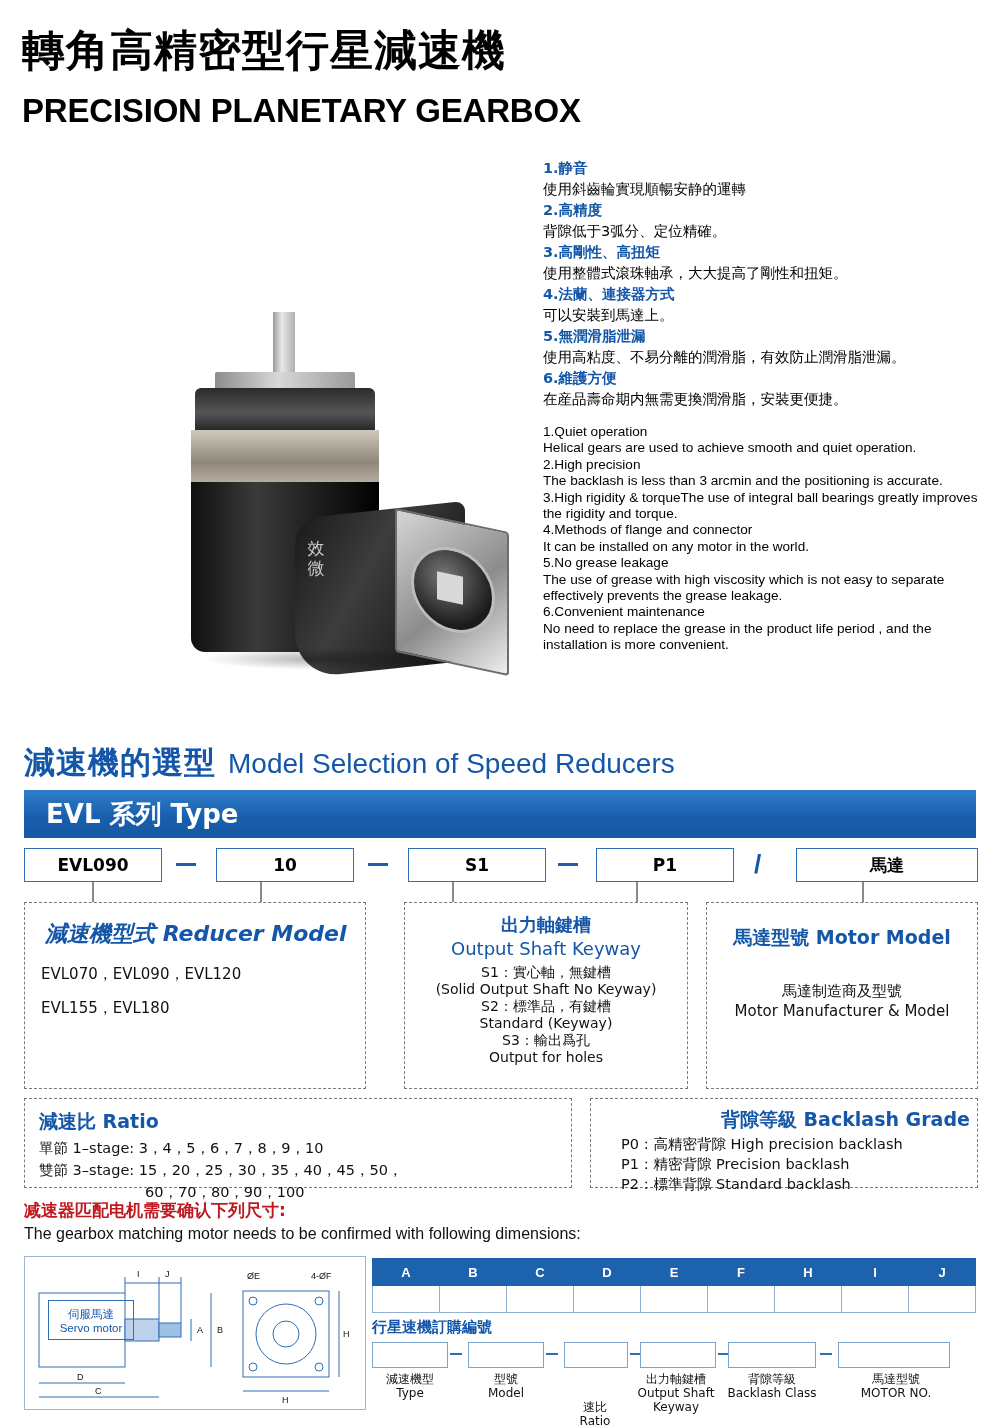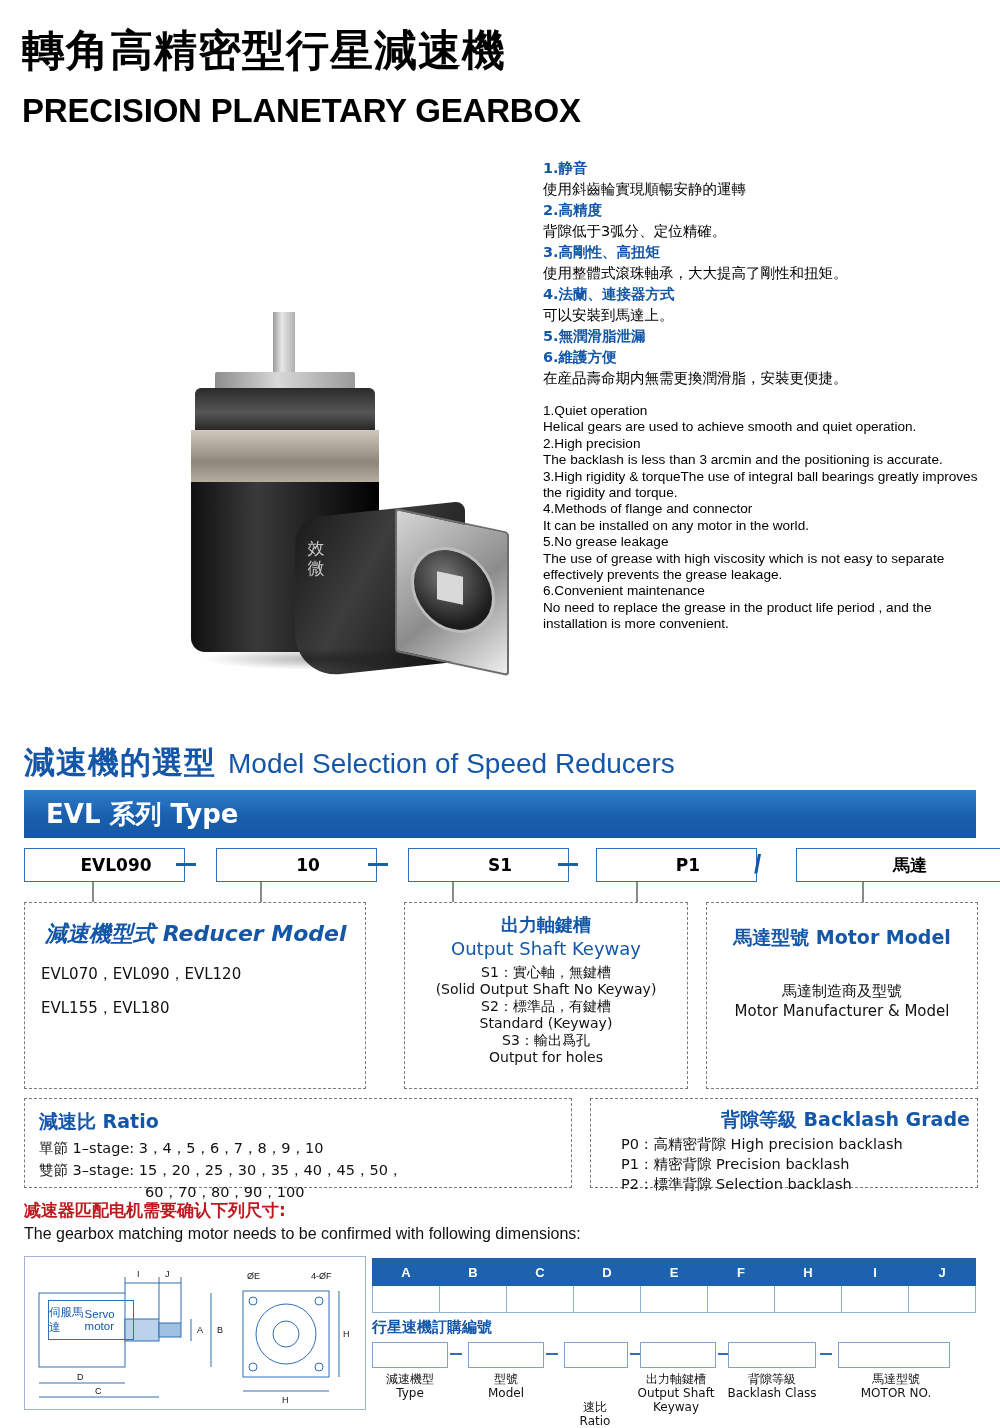--- a/index.html
+++ b/index.html
@@ -123,21 +123,20 @@
   }
   .type-bar span{color:#fff;font-size:26px;font-weight:bold;margin-left:22px;
      font-family:"DejaVu Sans", sans-serif;}
 
   
   .code-row{position:absolute;left:24px;top:848px;width:952px;height:34px;}
   .code-box{
     position:absolute;height:32px;line-height:32px;text-align:center;
     border:1px solid #2f6fb5;background:#fff;font-size:17px;font-weight:bold;
     font-family:"DejaVu Sans", sans-serif;
-    padding-left:23px;
   }
   .cb1{left:0px;width:136px;}
   .cb2{left:192px;width:136px;}
   .cb3{left:384px;width:136px;}
   .cb4{left:572px;width:136px;}
   .cb5{left:772px;width:180px;}
   .dash{
     position:absolute;top:15px;width:20px;height:3px;background:#1f5fa8;
   }
   .d1{left:152px;}.d2{left:344px;}.d3{left:534px;}
@@ -193,21 +192,21 @@
   }
   .note-en{position:absolute;left:24px;top:1225px;font-size:16px;color:#111;}
 
   
   .draw-box{
     position:absolute;left:24px;top:1256px;width:340px;height:152px;
     border:1px solid #9fb6d2;background:#fff;
   }
   .servo-label{
     position:absolute;left:48px;top:1300px;width:84px;height:38px;
-    border:1px solid #2f6fb5;display:flex;flex-direction:row;
+    border:1px solid #2f6fb5;display:flex;flex-direction:column;
     align-items:center;justify-content:center;
   }
   .servo-label .cn{font-size:11.5px;color:#1457a8;font-family:"DejaVu Sans", sans-serif;}
   .servo-label .en{font-size:11.5px;color:#1457a8;}
 
   
   .dim-table{position:absolute;left:372px;top:1258px;width:604px;}
   .dim-table table{border-collapse:collapse;width:100%;}
   .dim-table th{
     background:#1d62ad;color:#fff;font-size:13px;font-weight:bold;
@@ -281,20 +280,21 @@
     <div>
       <div class="feat-cn-h">3.高剛性、高扭矩</div>
       <div class="feat-cn-b">使用整體式滾珠軸承，大大提高了剛性和扭矩。</div>
     </div>
     <div>
       <div class="feat-cn-h">4.法蘭、連接器方式</div>
       <div class="feat-cn-b">可以安裝到馬達上。</div>
     </div>
     <div>
       <div class="feat-cn-h">5.無潤滑脂泄漏</div>
+      <div class="feat-cn-b">使用高粘度、不易分離的潤滑脂，有效防止潤滑脂泄漏。</div>
     </div>
     <div>
       <div class="feat-cn-h">6.維護方便</div>
       <div class="feat-cn-b">在産品壽命期内無需更換潤滑脂，安裝更便捷。</div>
     </div>
     <div class="feat-en" style="white-space:pre-wrap">1.Quiet operation
 Helical gears are used to achieve smooth and quiet operation.
 2.High precision
 The backlash is less than 3 arcmin and the positioning is accurate.
 3.High rigidity &amp; torqueThe use of integral ball bearings greatly improves the rigidity and torque.
@@ -359,21 +359,21 @@
     <div class="hcn">減速比 Ratio</div>
     <div class="r1 body">單節 1–stage: 3，4，5，6，7，8，9，10</div>
     <div class="r2 body">雙節 3–stage: 15，20，25，30，35，40，45，50，</div>
     <div class="r3 body">60，70，80，90，100</div>
   </div>
 
   <div class="panel pan-backlash">
     <div class="hcn">背隙等級 Backlash Grade</div>
     <div class="b1 body">P0：高精密背隙  High precision backlash</div>
     <div class="b2 body">P1：精密背隙  Precision backlash</div>
-    <div class="b3 body">P2：標準背隙  Selection backlash</div>
+    <div class="b3 body">P2：標準背隙  Standard backlash</div>
   </div>
 
   <div class="note-cn">减速器匹配电机需要确认下列尺寸:</div>
   <div class="note-en">The gearbox matching motor needs to be confirmed with following dimensions:</div>
 
   <div class="draw-box">
     <svg width="338" height="150" viewBox="0 0 338 150">
 
       <rect x="14" y="36" width="86" height="74" fill="none" stroke="#2f6fb5" stroke-width="1"></rect>
       <rect x="100" y="62" width="34" height="22" fill="#bcd2ea" stroke="#2f6fb5" stroke-width="1"></rect>

